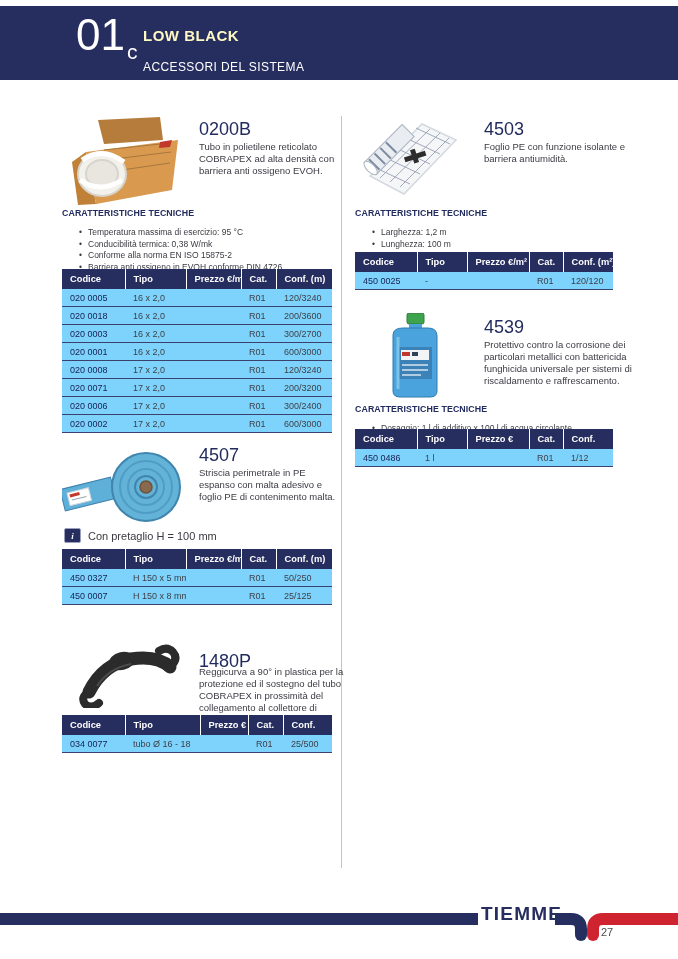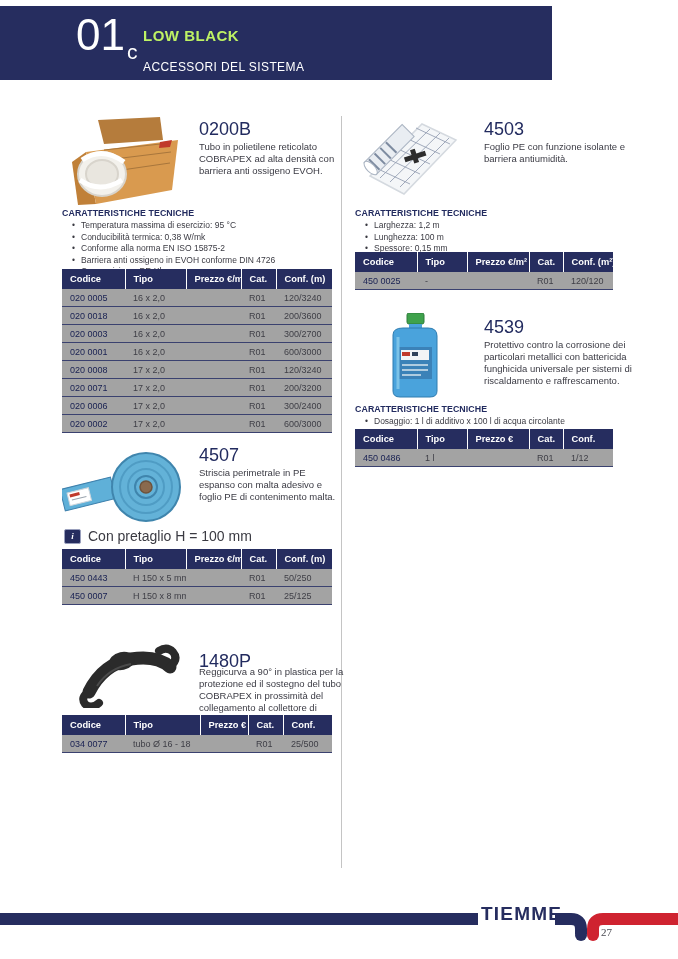--- a/index.html
+++ b/index.html
@@ -4,56 +4,56 @@
 <style>
   html,body{margin:0;padding:0;background:#efefef;}
   .page{
     position:relative;width:678px;height:959px;margin:0 auto;background:#fff;
     font-family:"Liberation Sans",sans-serif;overflow:hidden;
     outline:1px solid #d8d8d8;
   }
   .abs{position:absolute;}
 
   
-  .hdr{left:0;top:6px;width:552px;height:74px;background:#262d5f;}
+  .hdr{left:0;top:6px;width:678px;height:74px;background:#262d5f;}
   .chapter{left:76px;top:4px;color:#fff;font-size:44px;line-height:50px;font-weight:400;}
   .chapter-sub{font-size:21px;position:relative;top:9px;margin-left:2px;}
-  .hdr-title{left:143px;top:21px;color:#bef264;font-size:15px;font-weight:bold;letter-spacing:.5px;}
+  .hdr-title{left:143px;top:21px;color:#fef9c3;font-size:15px;font-weight:bold;letter-spacing:.5px;}
   .hdr-sub{left:143px;top:54px;color:#fff;font-size:12px;letter-spacing:.4px;}
 
   
   .ptitle{font-size:18px;font-weight:normal;color:#222b5f;line-height:19px;}
   .pdesc{font-size:9.5px;line-height:12px;color:#3b3b44;}
   .tech-h{font-size:8.8px;font-weight:bold;color:#222b5f;letter-spacing:.1px;}
-  .tech-list{list-style:none;margin:1px;padding:0;}
+  .tech-list{list-style:none;margin:8px;padding:0;}
   .tech-list li{font-size:8.5px;color:#3a3a42;line-height:11.5px;padding-left:10px;position:relative;}
   .tech-list li::before{content:"\2022";position:absolute;left:1px;top:0;color:#3a3a42;}
 
   
-  table.ptable{border-collapse:collapse;table-layout:fixed;background:#a3a3a3;}
+  table.ptable{border-collapse:collapse;table-layout:fixed;background:#7dd3fc;}
   .ptable th{background:#262d5f;color:#fff;font-size:9.3px;text-align:left;font-weight:bold;
              padding:5px 0 5px 8px;border-right:1px solid #fff;white-space:nowrap;overflow:hidden;}
   .ptable th:last-child{border-right:0;}
   .ptable td{font-size:9px;color:#3e3e46;padding:4px 0 3px 8px;border-bottom:1px solid #3a416f;
              white-space:nowrap;overflow:hidden;}
   .ptable td.cod{font-weight:normal;color:#182052;}
 
   .divider{width:1px;background:#c4c4c4;}
 
   
   .note{display:flex;align-items:center;gap:7px;}
   .note-icon{width:15px;height:13px;background:#262d5f;color:#fff;font-size:9px;font-weight:bold;
              font-style:italic;display:flex;align-items:center;justify-content:center;
              border:1px solid #9aa0bd;border-radius:2px;font-family:"Liberation Serif",serif;}
-  .note-text{font-size:14px;color:#3a3a42;}
+  .note-text{font-size:11px;color:#3a3a42;}
 
   
   .f-navybar{left:0;top:913px;width:478px;height:12px;background:#262d5f;}
   .f-brand{left:481px;top:903px;color:#262d5f;font-size:19px;font-weight:bold;letter-spacing:1.2px;}
-  .f-page{left:601px;top:926px;color:#4a4a52;font-size:11px;font-family:Liberation Serif, serif;}
+  .f-page{left:601px;top:926px;color:#4a4a52;font-size:11px;}
 </style>
 </head>
 <body>
 
 <div class="page">
 
   <div class="abs hdr">
     <div class="abs chapter"><span>01</span><span class="chapter-sub">c</span></div>
     <div class="abs hdr-title">LOW BLACK</div>
     <div class="abs hdr-sub">ACCESSORI DEL SISTEMA</div>
@@ -201,21 +201,21 @@
         <tr>
       <th>Codice</th>
       <th>Tipo</th>
       <th>Prezzo €/m</th>
       <th>Cat.</th>
       <th>Conf. (m)</th>
     </tr>
       </thead>
     <tbody>
       <tr>
-          <td class="cod">450 0443</td>
+          <td class="cod">450 0327</td>
           <td>H 150 x 5 mm</td>
           <td></td>
           <td>R01</td>
           <td>50/250</td>
         </tr>
       <tr>
           <td class="cod">450 0007</td>
           <td>H 150 x 8 mm</td>
           <td></td>
           <td>R01</td>

